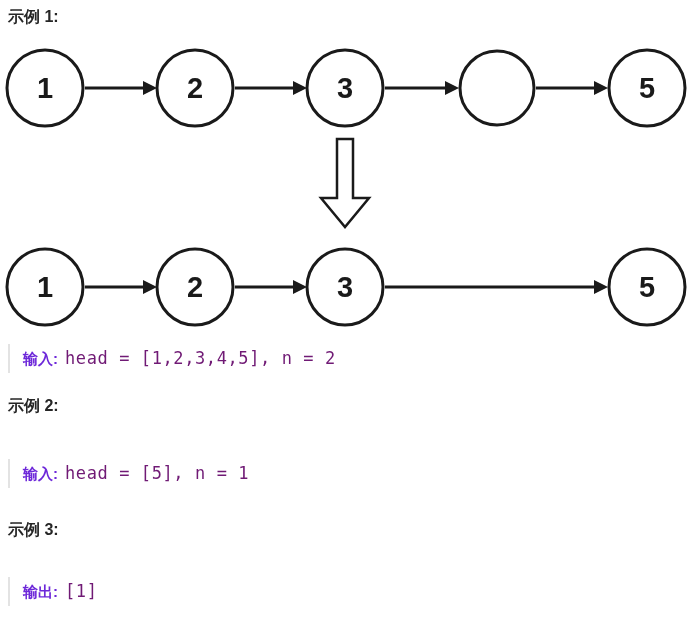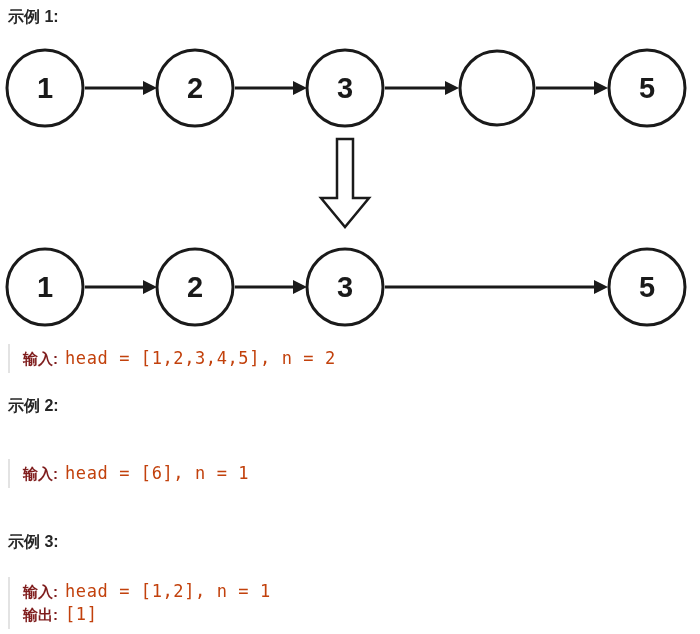--- a/index.html
+++ b/index.html
@@ -26,25 +26,25 @@
   .edge-line{stroke:#1a1a1a;stroke-width:3;}
   .edge-head{fill:#1a1a1a;stroke:none;}
   .big-down-arrow{fill:#ffffff;stroke:#1a1a1a;stroke-width:2.5;stroke-linejoin:miter;}
   .io-block{
     position:absolute;left:8px;
     border-left:2px solid #e3e3e3;
     padding:3px 0 3px 13px;
   }
   .io-line{line-height:23px;white-space:nowrap;}
   .io-label{
-    font-weight:700;color:#7f1d1d;font-size:15px;
+    font-weight:700;color:#6d28d9;font-size:15px;
     margin-right:7px;
   }
   .io-value{
-    color:#c2410c;
+    color:#701a75;
     font-family:"DejaVu Sans Mono","Liberation Mono",monospace;
     font-size:17px;letter-spacing:0.6px;
   }
 </style>
 </head>
 <body>
 
 <div class="page">
 
   <div class="example-heading" style="top:7px">示例 1:</div>
@@ -115,28 +115,25 @@
   <div class="io-block" style="top:344px">
     <div class="io-line">
       <span class="io-label">输入:</span><span class="io-value">head = [1,2,3,4,5], n = 2</span>
     </div>
   </div>
 
   <div class="example-heading" style="top:396px">示例 2:</div>
 
   <div class="io-block" style="top:459px">
     <div class="io-line">
-      <span class="io-label">输入:</span><span class="io-value">head = [6], n = 1</span>
+      <span class="io-label">输入:</span><span class="io-value">head = [5], n = 1</span>
     </div>
   </div>
 
-  <div class="example-heading" style="top:532px">示例 3:</div>
+  <div class="example-heading" style="top:520px">示例 3:</div>
 
   <div class="io-block" style="top:577px">
-    <div class="io-line">
-      <span class="io-label">输入:</span><span class="io-value">head = [1,2], n = 1</span>
-    </div>
     <div class="io-line">
       <span class="io-label">输出:</span><span class="io-value">[1]</span>
     </div>
   </div>
 
 </div>
 
 </body></html>

